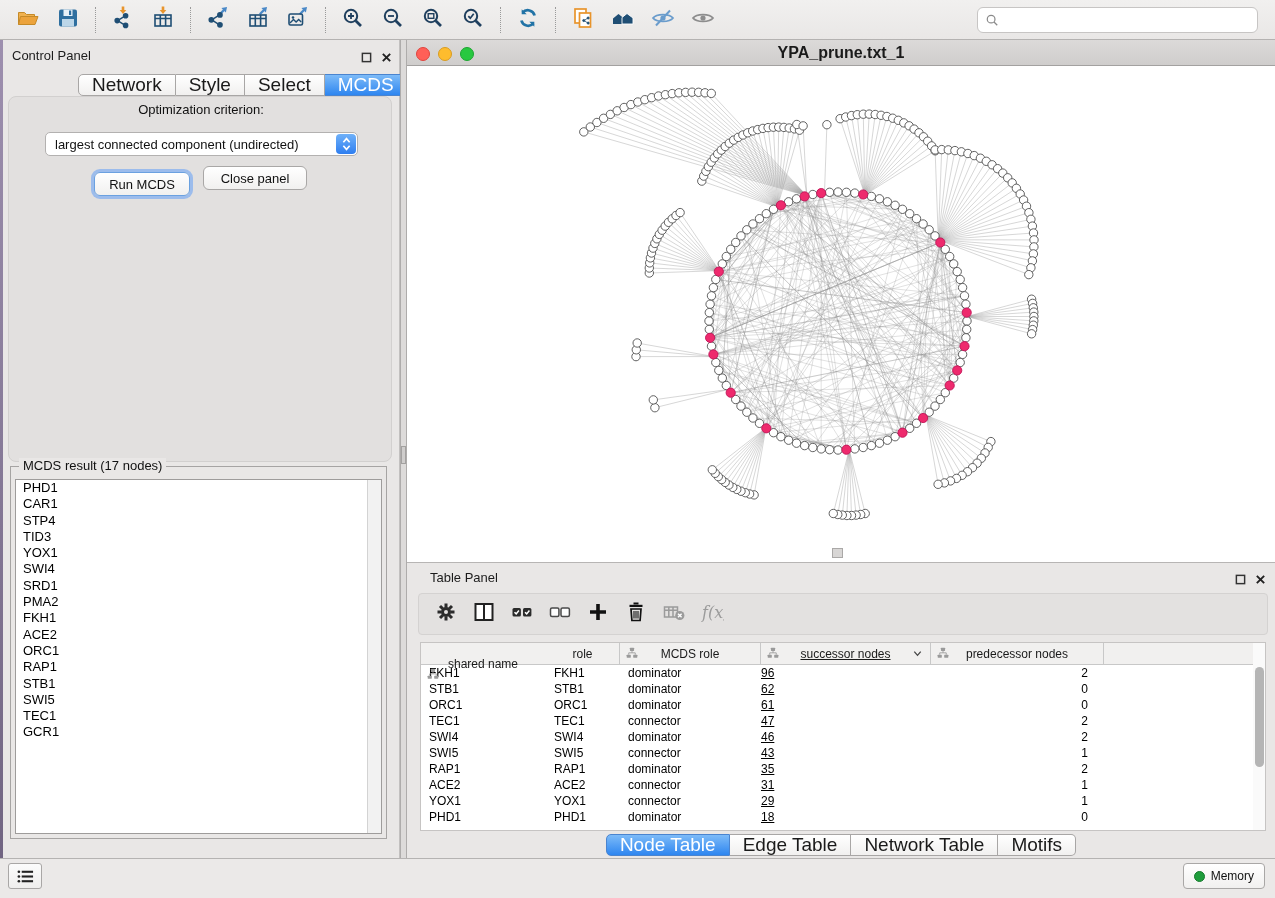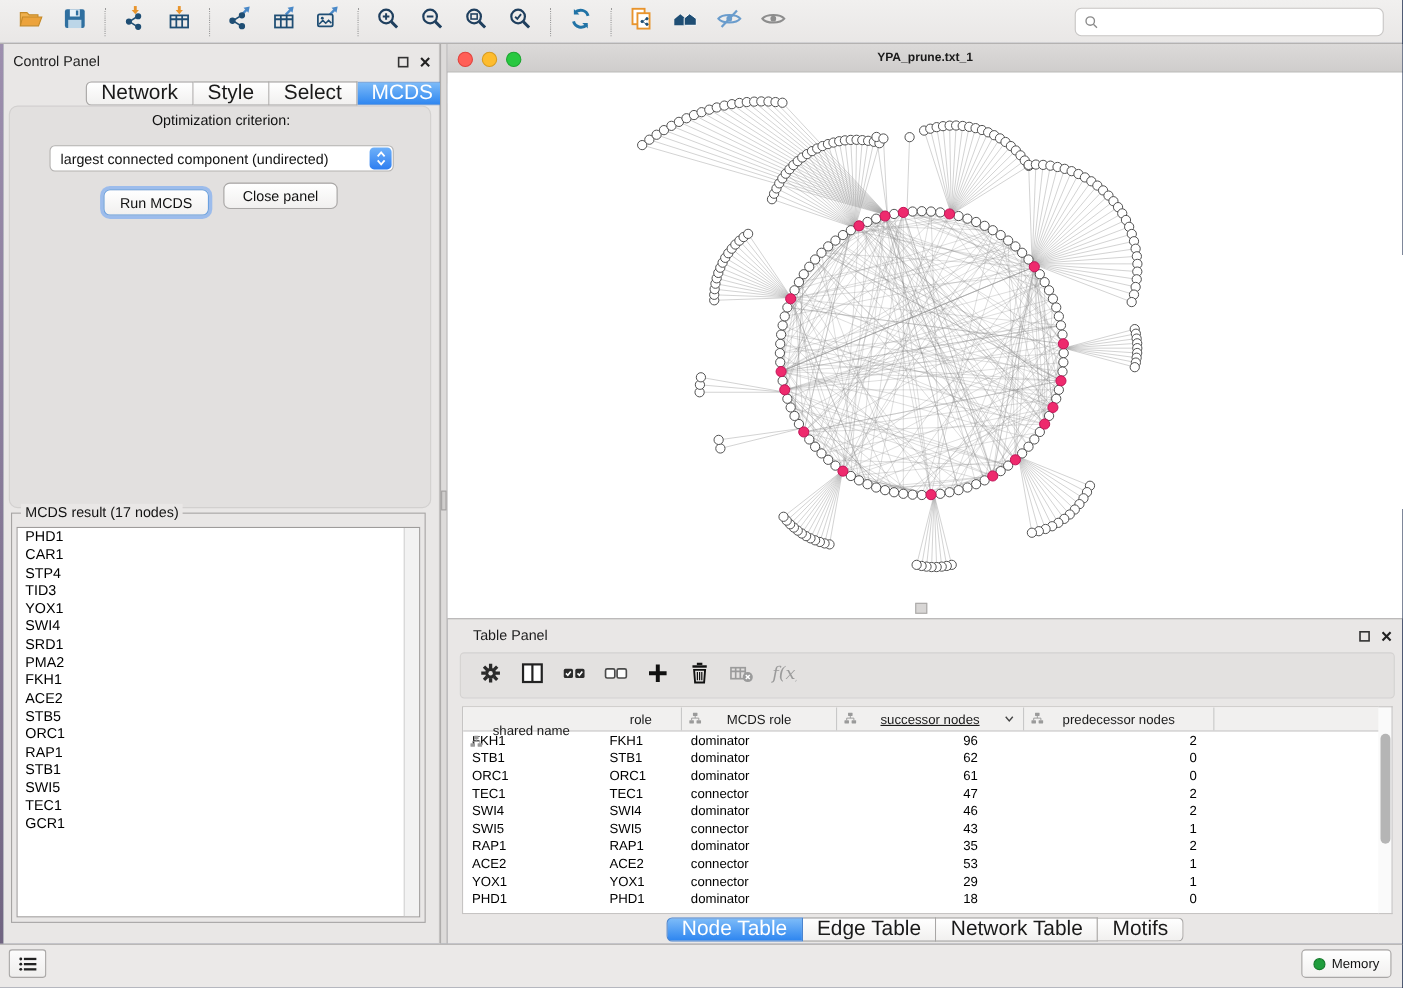--- a/index.html
+++ b/index.html
@@ -48,21 +48,21 @@
   .list-item{font-size:13px;line-height:16.3px;padding-left:7px;color:#000;}
   .gb-scroll{position:absolute;right:0;top:0;bottom:0;width:13px;background:#f2f2f2;border-left:1px solid #d3d3d3;}
   
   .vdiv{left:400px;top:40px;width:7px;height:818px;background:#dddbda;border-left:1px solid #aeacab;border-right:1px solid #aeacab;box-sizing:border-box;}
   .vdiv .grip{position:absolute;left:0px;top:406px;width:5px;height:18px;background:#cfcdcc;border:1px solid #a3a1a0;box-sizing:border-box;}
   .hgrip{left:425px;top:508px;width:11px;height:10px;background:#d8d6d5;border:1px solid #aaa8a7;box-sizing:border-box;}
   
   .netpanel{left:407px;top:40px;width:868px;height:522px;background:#fff;}
   .net-titlebar{left:0;top:0;width:100%;height:26px;background:linear-gradient(#dcdad9,#cfcdcc);
                 border-bottom:1px solid #a3a1a0;box-sizing:border-box;}
-  .net-title{width:100%;text-align:center;font-size:11px;font-weight:bold;color:#1a1a1a;line-height:25px;}
+  .net-title{width:100%;text-align:center;font-size:16px;font-weight:bold;color:#1a1a1a;line-height:25px;}
   .tl{position:absolute;top:7px;width:12px;height:12px;border-radius:50%;}
   .tl.red{left:9px;background:#ff5f57;border:0.5px solid #e0443e;}
   .tl.yellow{left:31px;background:#febc2e;border:0.5px solid #d89c21;}
   .tl.green{left:53px;background:#28c840;border:0.5px solid #1da631;}
   .net-canvas{left:0;top:26px;width:868px;height:496px;background:#fff;}
   
   .tpanel{left:407px;top:562px;width:868px;height:296px;background:#e9e7e6;border-top:1px solid #b7b5b4;box-sizing:border-box;}
   .tp-title{left:23px;top:7px;font-size:13px;color:#1c1c1c;}
   .tp-float{left:828px;top:8px;}
   .tp-close{left:848px;top:8px;}
@@ -71,21 +71,21 @@
   .tp-icon{width:38px;height:32px;display:flex;align-items:center;justify-content:center;}
   .tp-table{left:13px;top:79px;width:846px;height:189px;background:#fff;border:1px solid #c6c4c3;box-sizing:border-box;overflow:hidden;}
   .thead{display:flex;height:21px;background:#f1f0ef;border-bottom:1px solid #c8c8c8;}
   .th{position:relative;display:flex;align-items:center;justify-content:center;font-size:12px;color:#1a1a1a;
       border-right:1px solid #c8c8c8;box-sizing:border-box;}
   .th .tree{position:absolute;left:6px;top:4px;}
   .th .chev{position:absolute;right:7px;top:5px;}
   .tr{display:flex;height:16px;align-items:center;}
   .td{font-size:12px;color:#000;box-sizing:border-box;white-space:nowrap;}
   .td.left{padding-left:8px;}
-  .td.rnum1{text-align:right;padding-right:42px;}
+  .td.rnum1{padding-right:42px;text-decoration:underline;}
   .td.rnum2{text-align:right;padding-right:16px;}
   .tp-vscroll{left:846px;top:79px;width:13px;height:189px;background:#fafafa;border:1px solid #c6c4c3;border-left:none;box-sizing:border-box;}
   .tp-vscroll .thumb{position:absolute;left:1.5px;top:24px;width:9px;height:100px;background:#b5b5b5;border-radius:5px;}
   #tp-tabs{position:absolute;left:0;top:271px;width:100%;display:flex;justify-content:center;}
   
   .statusbar{left:0;top:858px;width:1275px;height:44px;background:#ebe9e8;border-top:1px solid #b5b3b2;box-sizing:border-box;}
   .sb-left{left:8px;top:4px;width:32px;height:24px;background:linear-gradient(#fcfcfc,#efeeed);border:1px solid #a9a7a6;
            border-radius:3px;display:flex;align-items:center;justify-content:center;}
   .sb-mem{right:10px;top:4px;height:24px;padding:0 10px;background:linear-gradient(#ffffff,#f1f0ef);border:1px solid #a9a7a6;
           border-radius:4px;display:flex;align-items:center;gap:6px;font-size:12px;color:#111;}
@@ -292,21 +292,20 @@
         <div class="list-item">PHD1</div>
         <div class="list-item">CAR1</div>
         <div class="list-item">STP4</div>
         <div class="list-item">TID3</div>
         <div class="list-item">YOX1</div>
         <div class="list-item">SWI4</div>
         <div class="list-item">SRD1</div>
         <div class="list-item">PMA2</div>
         <div class="list-item">FKH1</div>
         <div class="list-item">ACE2</div>
-        <div class="list-item">STB5</div>
         <div class="list-item">ORC1</div>
         <div class="list-item">RAP1</div>
         <div class="list-item">STB1</div>
         <div class="list-item">SWI5</div>
         <div class="list-item">TEC1</div>
         <div class="list-item">GCR1</div>
         <div class="gb-scroll"></div>
       </div>
     <div class="gb-scroll2"></div>
   </div>
@@ -1212,21 +1211,21 @@
           <div class="td left" style="width: 125px;">RAP1</div>
           <div class="td left" style="width: 74px;">RAP1</div>
           <div class="td left" style="width: 141px;">dominator</div>
           <div class="td rnum1" style="width: 170px;">35</div>
           <div class="td rnum2" style="width: 173px;">2</div>
         </div>
         <div class="tr">
           <div class="td left" style="width: 125px;">ACE2</div>
           <div class="td left" style="width: 74px;">ACE2</div>
           <div class="td left" style="width: 141px;">connector</div>
-          <div class="td rnum1" style="width: 170px;">53</div>
+          <div class="td rnum1" style="width: 170px;">31</div>
           <div class="td rnum2" style="width: 173px;">1</div>
         </div>
         <div class="tr">
           <div class="td left" style="width: 125px;">YOX1</div>
           <div class="td left" style="width: 74px;">YOX1</div>
           <div class="td left" style="width: 141px;">connector</div>
           <div class="td rnum1" style="width: 170px;">29</div>
           <div class="td rnum2" style="width: 173px;">1</div>
         </div>
         <div class="tr">

